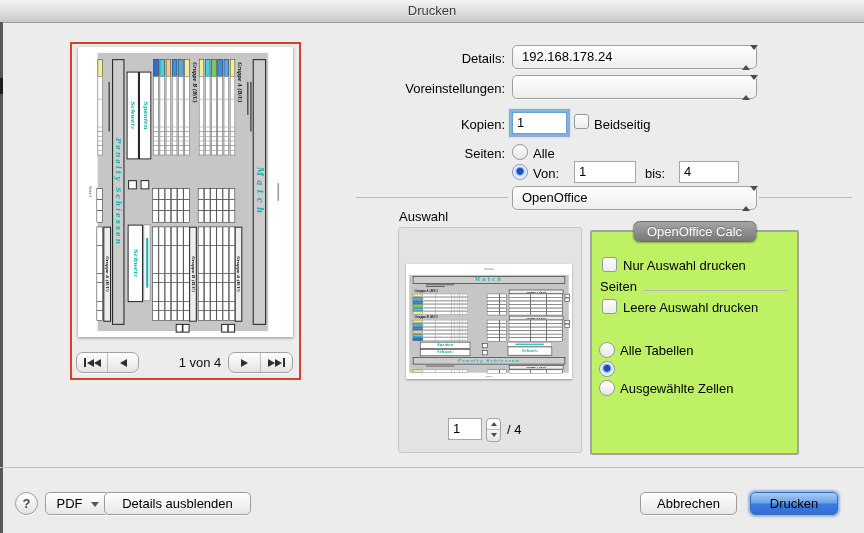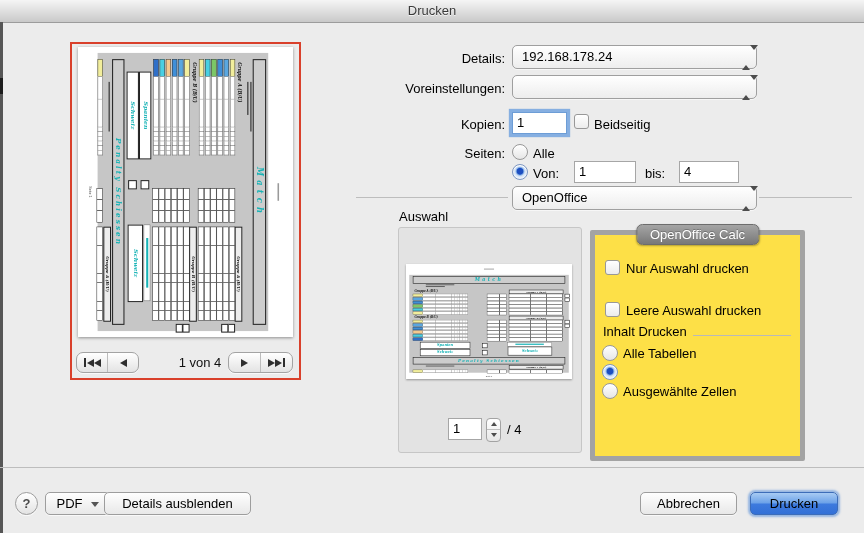--- a/index.html
+++ b/index.html
@@ -67,21 +67,21 @@
   .vbar{width:2px;height:9px;background:#2e2e2e}
   .gap1{margin-right:1px}
   
   .vbox{left:398px;top:227px;width:182px;height:224px;background:#e3e3e3;border:1px solid #c6c6c6;border-radius:3px}
   .paper-small{left:7px;top:36px;width:166px;height:115px;background:#fff;box-shadow:0 1px 2px rgba(0,0,0,.35);overflow:hidden}
   .stepper{width:13px;height:22px;border:1px solid #a3a3a3;border-radius:4px;background:linear-gradient(#fff,#e6e6e6)}
   .stepper .half{height:10px;display:flex;align-items:center;justify-content:center}
   .stepper .half+.half{border-top:1px solid #bdbdbd}
   .stepper .tri-up,.stepper .tri-dn{border-left-width:3px;border-right-width:3px;border-bottom-width:4px;border-top-width:4px;margin:0}
   
-  .calc-panel{left:590px;top:230px;width:205px;height:221px;border:5px solid #a3a3a3;border-radius:2px;background:#fde047}
+  .calc-panel{left:590px;top:230px;width:205px;height:221px;border:2px solid #a3a3a3;border-radius:2px;background:#bef264}
   .calc-tab{
     left:50%;top:-11px;transform:translateX(-50%);
     padding:2px 13px;border:1px solid #6d6d6d;border-radius:6px;
     background:linear-gradient(#a5a5a5,#787878);
     color:#fff;white-space:nowrap;box-shadow:0 1px 2px rgba(0,0,0,.3);
     text-shadow:0 -1px 0 rgba(0,0,0,.25);
   }
   .grp{display:flex;align-items:center}
   .grp .gline{flex:1;height:0;border-bottom:1px solid #b9b9b9;margin-left:6px;position:relative;top:4px}
   
@@ -622,28 +622,28 @@
   </div>
   <div class="abs" style="left:108px;top:194px">/ 4</div>
 </div>
 
 <div class="abs calc-panel">
   <div class="abs calc-tab">OpenOffice Calc</div>
 
   <div class="abs cb" style="left:10px;top:25px"></div>
   <div class="abs" style="left:31px;top:26px">Nur Auswahl drucken</div>
 
+  <div class="abs grp" style="left:8px;top:47px;width:188px">
+    <span>Seiten</span>
+    <span class="gline"></span>
+  </div>
 
   <div class="abs cb" style="left:10px;top:67px"></div>
   <div class="abs" style="left:31px;top:68px">Leere Auswahl drucken</div>
 
-  <div class="abs grp" style="left:8px;top:89px;width:188px">
-    <span>Inhalt Drucken</span>
-    <span class="gline"></span>
-  </div>
 
   <div class="abs rad" style="left:7px;top:110px"></div>
   <div class="abs" style="left:28px;top:111px">Alle Tabellen</div>
 
   <div class="abs rad sel" style="left:7px;top:129px"></div>
 
   <div class="abs rad" style="left:7px;top:148px"></div>
   <div class="abs" style="left:28px;top:149px">Ausgewählte Zellen</div>
 </div>
 

